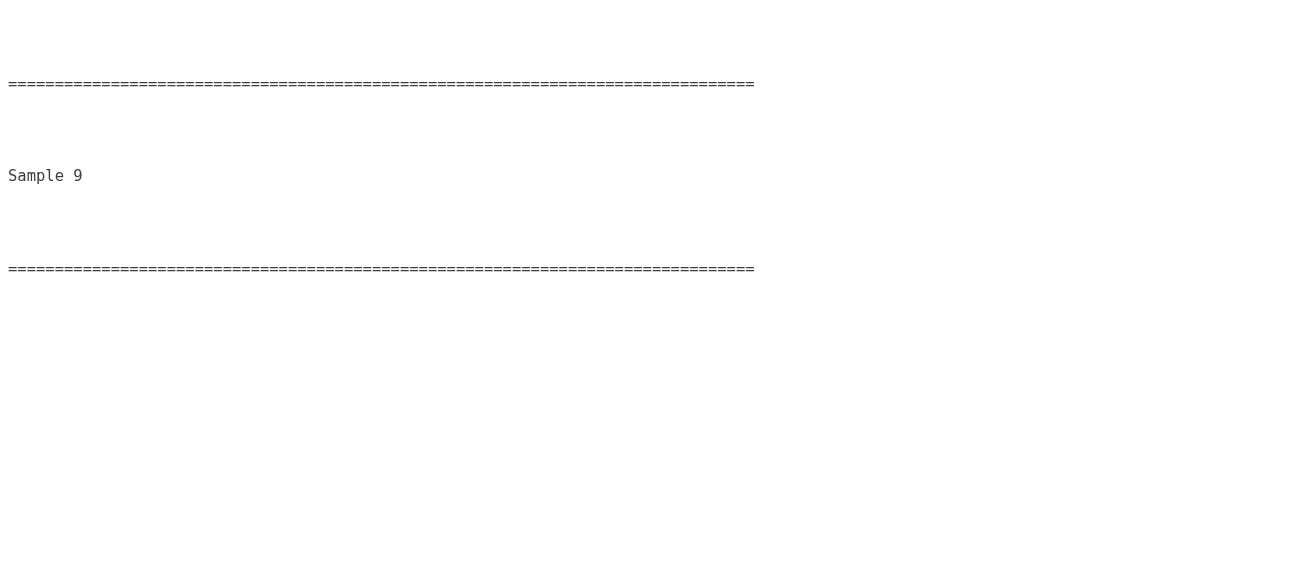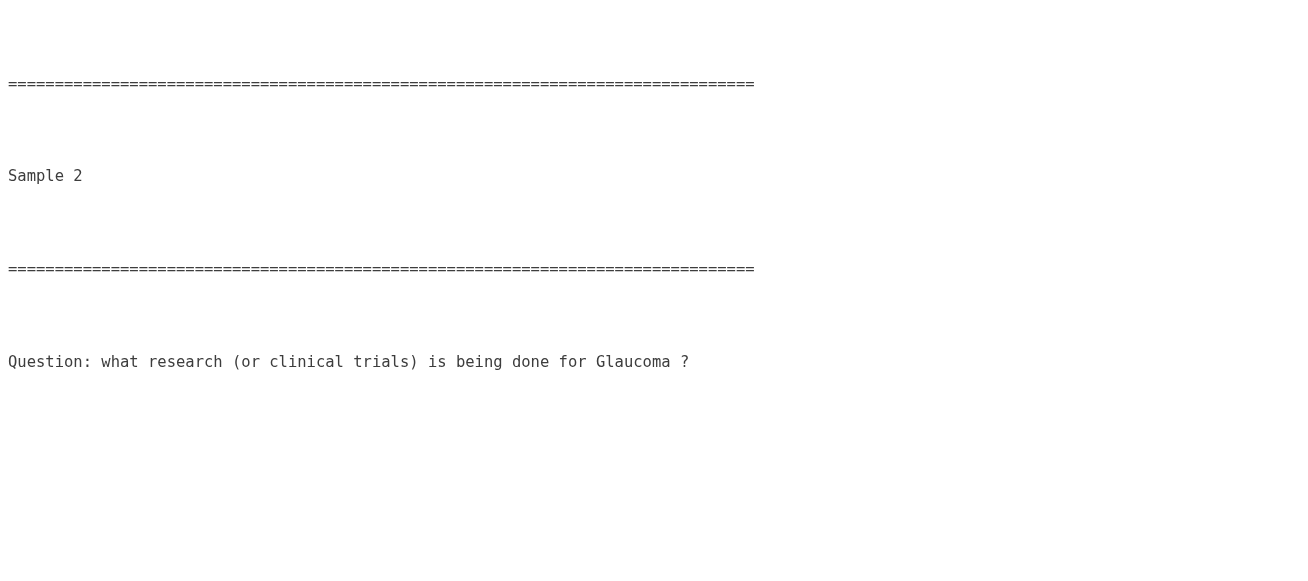--- a/index.html
+++ b/index.html
@@ -30,25 +30,24 @@
     height: 23.2px;
   }
 </style>
 </head>
 <body>
 
 <div class="console-output">
 
   <div class="line">================================================================================</div>
 
-  <div class="line">Sample 2</div>
+  <div class="line">Sample 9</div>
 
   <div class="line">================================================================================</div>
 
-  <div class="line">Question: what research (or clinical trials) is being done for Glaucoma ?</div>
 
   <div class="blank-line"></div>
 
   <section>
     
     
   </section>
 
   
 

